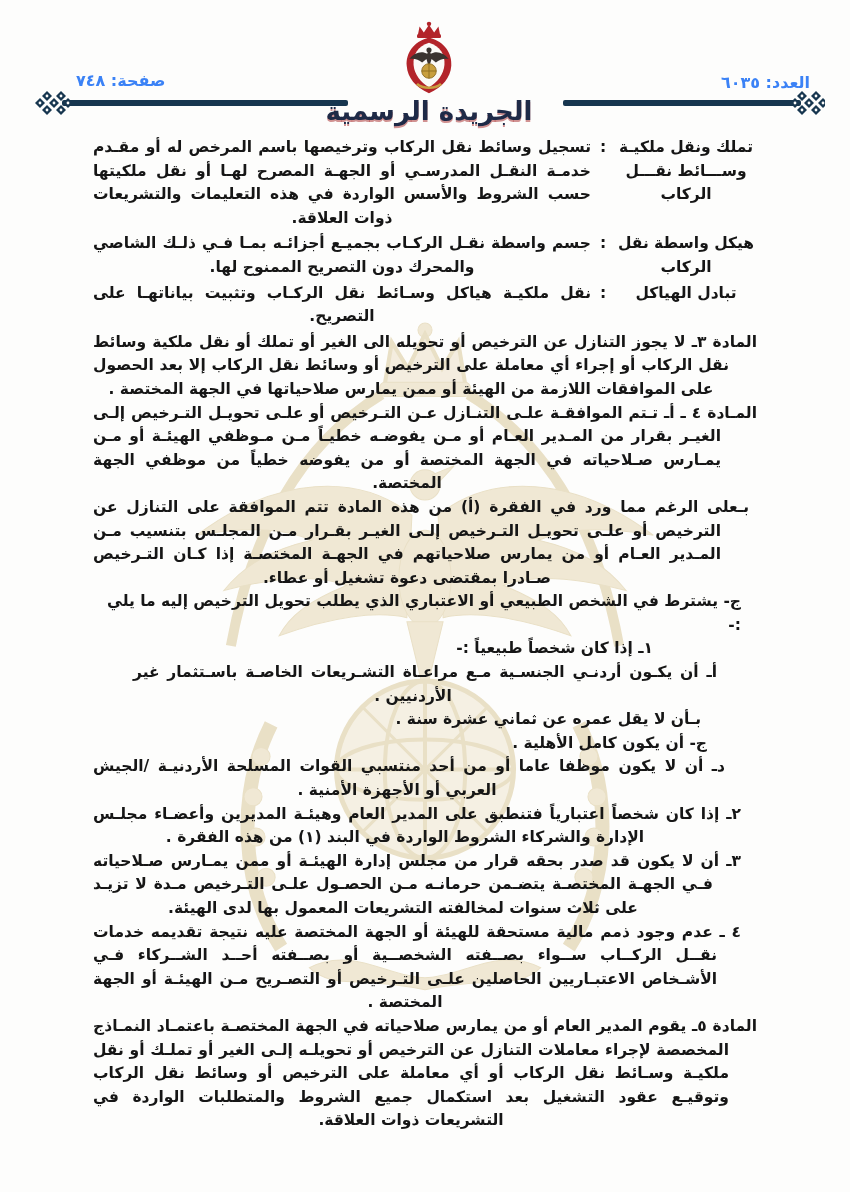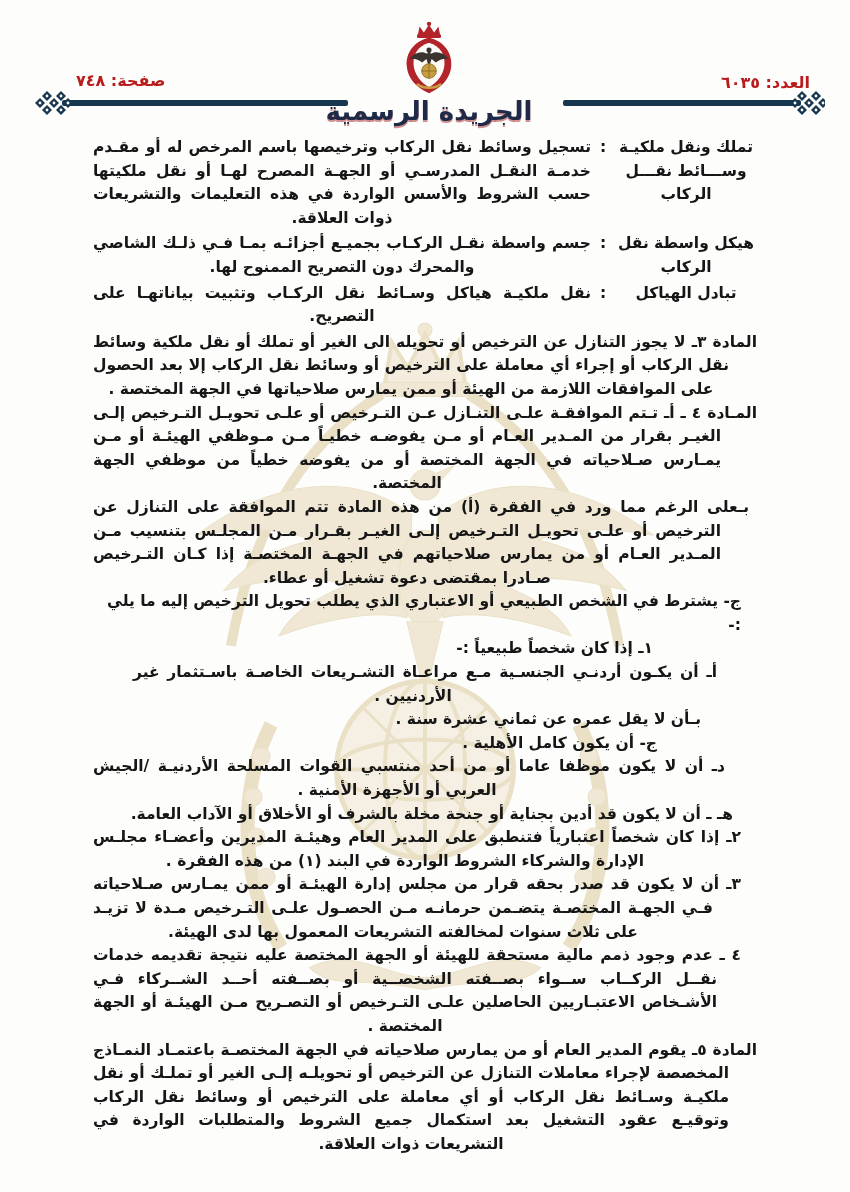--- a/index.html
+++ b/index.html
@@ -4,21 +4,21 @@
 <style>
   html,body{margin:0;padding:0;background:#ffffff;}
   .page{
     position:relative;width:850px;height:1192px;margin:0 auto;
     background:#fdfdfc;overflow:hidden;
     font-family:"DejaVu Sans",sans-serif;
   }
   
   .hdr-label{
     position:absolute;direction:rtl;font-size:16px;font-weight:bold;
-    color:#b91c1c;white-space:nowrap;
+    color:#3b82f6;white-space:nowrap;
   }
   .issue{top:73px;right:40px;}
   .pageno{top:71px;left:76px;}
   .rule{position:absolute;top:100px;height:6px;background:#17364f;border-radius:2px;}
   .rule-left{left:62px;width:286px;}
   .rule-right{left:563px;width:238px;}
   .knot{position:absolute;top:87px;width:42px;height:32px;}
   .knot-left{left:28px;}
   .knot-right{left:783px;}
   .emblem{position:absolute;top:17px;left:399px;width:60px;height:84px;}
@@ -41,21 +41,21 @@
   .def-text{text-align:justify;text-align-last:center;}
   main p{margin:0;}
   .jc{text-align:justify;text-align-last:center;}
   .jr{text-align:justify;text-align-last:right;}
   .tr{text-align:right;}
   .h24{padding-right:24px;text-indent:-24px;}
   .h28{padding-right:28px;text-indent:-28px;}
   .h36{padding-right:36px;text-indent:-36px;}
   .m8{margin-right:8px;}  .m16{margin-right:16px;} .m24{margin-right:24px;}
   .m32{margin-right:32px;}.m40{margin-right:40px;margin-left:40px;} .m56{margin-right:56px;}
-  .m64{margin-right:100px;}.m104{margin-right:104px;}
+  .m64{margin-right:50px;}.m104{margin-right:104px;}
 </style>
 </head>
 <body>
 
 <div class="page">
 
   <div class="hdr-label issue" dir="rtl">العدد: ٦٠٣٥</div>
   <div class="hdr-label pageno" dir="rtl">صفحة: ٧٤٨</div>
 
   <div class="rule rule-left"></div>
@@ -192,20 +192,19 @@
 
     <p class="jc h28">المادة ٣ـ لا يجوز التنازل عن الترخيص أو تحويله الى الغير أو تملك أو نقل ملكية وسائط نقل الركاب أو إجراء أي معاملة على الترخيص أو وسائط نقل الركاب إلا بعد الحصول على الموافقات اللازمة من الهيئة أو ممن يمارس صلاحياتها في الجهة المختصة .</p>
     <p class="jc h36">المـادة ٤ ـ أـ تـتم الموافقـة علـى التنـازل عـن التـرخيص أو علـى تحويـل التـرخيص إلـى الغيـر بقرار من المـدير العـام أو مـن يفوضـه خطيـاً مـن مـوظفي الهيئـة أو مـن يمـارس صـلاحياته في الجهة المختصة أو من يفوضه خطياً من موظفي الجهة المختصة.</p>
     <p class="jc h28 m8">بـعلى الرغم مما ورد في الفقرة (أ) من هذه المادة تتم الموافقة على التنازل عن الترخيص أو علـى تحويـل التـرخيص إلـى الغيـر بقـرار مـن المجلـس بتنسيب مـن المـدير العـام أو من يمارس صلاحياتهم في الجهـة المختصـة إذا كـان التـرخيص صـادرا بمقتضى دعوة تشغيل أو عطاء.</p>
     <p class="tr m16">ج- يشترط في الشخص الطبيعي أو الاعتباري الذي يطلب تحويل الترخيص إليه ما يلي :-</p>
     <p class="tr m104">١ـ إذا كان شخصاً طبيعياً :-</p>
     <p class="jc h24 m40">أـ أن يكـون أردنـي الجنسـية مـع مراعـاة التشـريعات الخاصـة باسـتثمار غير الأردنيين .</p>
     <p class="tr m56">بـأن لا يقل عمره عن ثماني عشرة سنة .</p>
     <p class="tr m64">ج- أن يكون كامل الأهلية .</p>
     <p class="jc h24 m32">دـ أن لا يكون موظفا عاما أو من أحد منتسبي القوات المسلحة الأردنيـة /الجيش العربي أو الأجهزة الأمنية .</p>
-    <p class="jr m24">هـ ـ أن لا يكون قد أدين بجناية أو جنحة مخلة بالشرف أو الأخلاق أو الآداب العامة.</p>
     <p class="jc h24 m16">٢ـ إذا كان شخصاً اعتبارياً فتنطبق على المدير العام وهيئـة المديرين وأعضـاء مجلـس الإدارة والشركاء الشروط الواردة في البند (١) من هذه الفقرة .</p>
     <p class="jc h28 m16">٣ـ أن لا يكون قد صدر بحقه قرار من مجلس إدارة الهيئـة أو ممن يمـارس صـلاحياته فـي الجهـة المختصـة يتضـمن حرمانـه مـن الحصـول علـى التـرخيص مـدة لا تزيـد على ثلاث سنوات لمخالفته التشريعات المعمول بها لدى الهيئة.</p>
     <p class="jc h24 m16">٤ ـ عدم وجود ذمم مالية مستحقة للهيئة أو الجهة المختصة عليه نتيجة تقديمه خدمات نقــل الركــاب ســواء بصــفته الشخصــية أو بصــفته أحــد الشــركاء فـي الأشـخاص الاعتبـاريين الحاصلين علـى التـرخيص أو التصـريح مـن الهيئـة أو الجهة المختصة .</p>
     <p class="jc h28">المادة ٥ـ يقوم المدير العام أو من يمارس صلاحياته في الجهة المختصـة باعتمـاد النمـاذج المخصصة لإجراء معاملات التنازل عن الترخيص أو تحويلـه إلـى الغير أو تملـك أو نقل ملكيـة وسـائط نقل الركاب أو أي معاملة على الترخيص أو وسائط نقل الركاب وتوقيـع عقود التشغيل بعد استكمال جميع الشروط والمتطلبات الواردة في التشريعات ذوات العلاقة.</p>
 
   </main>
 </div>
 
 </body></html>

